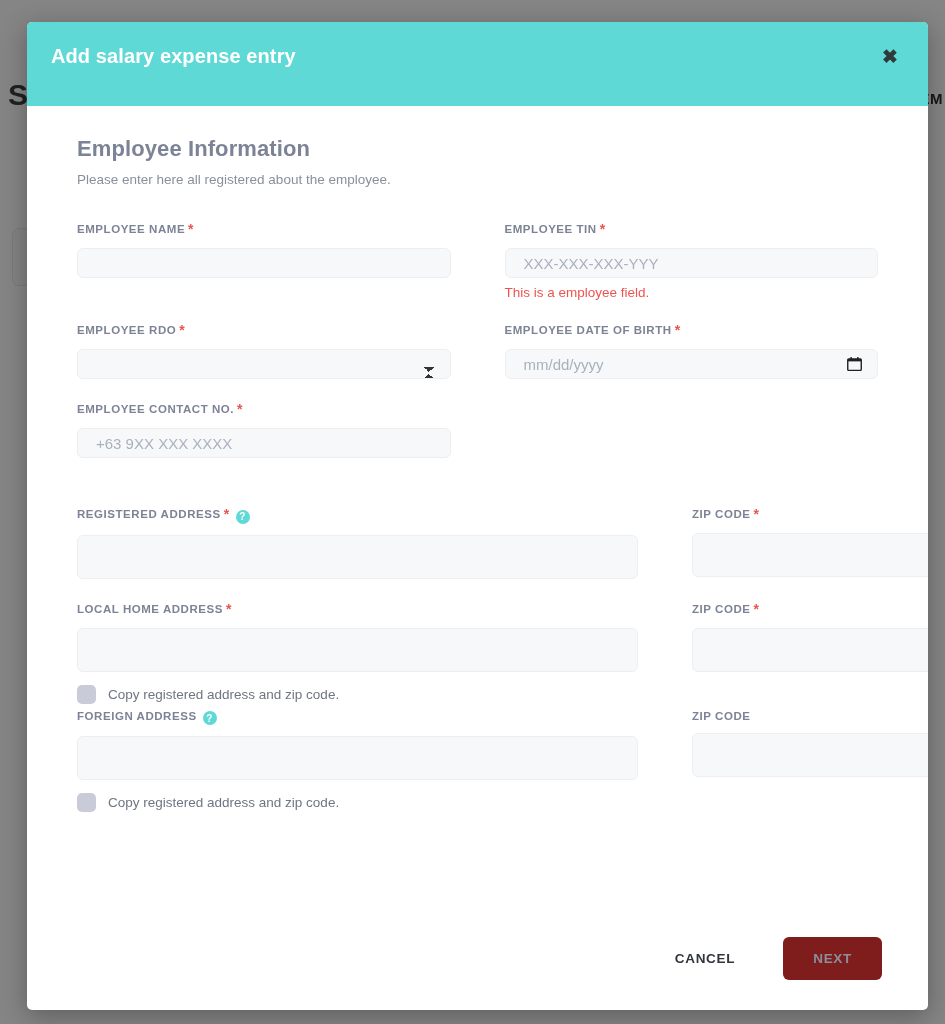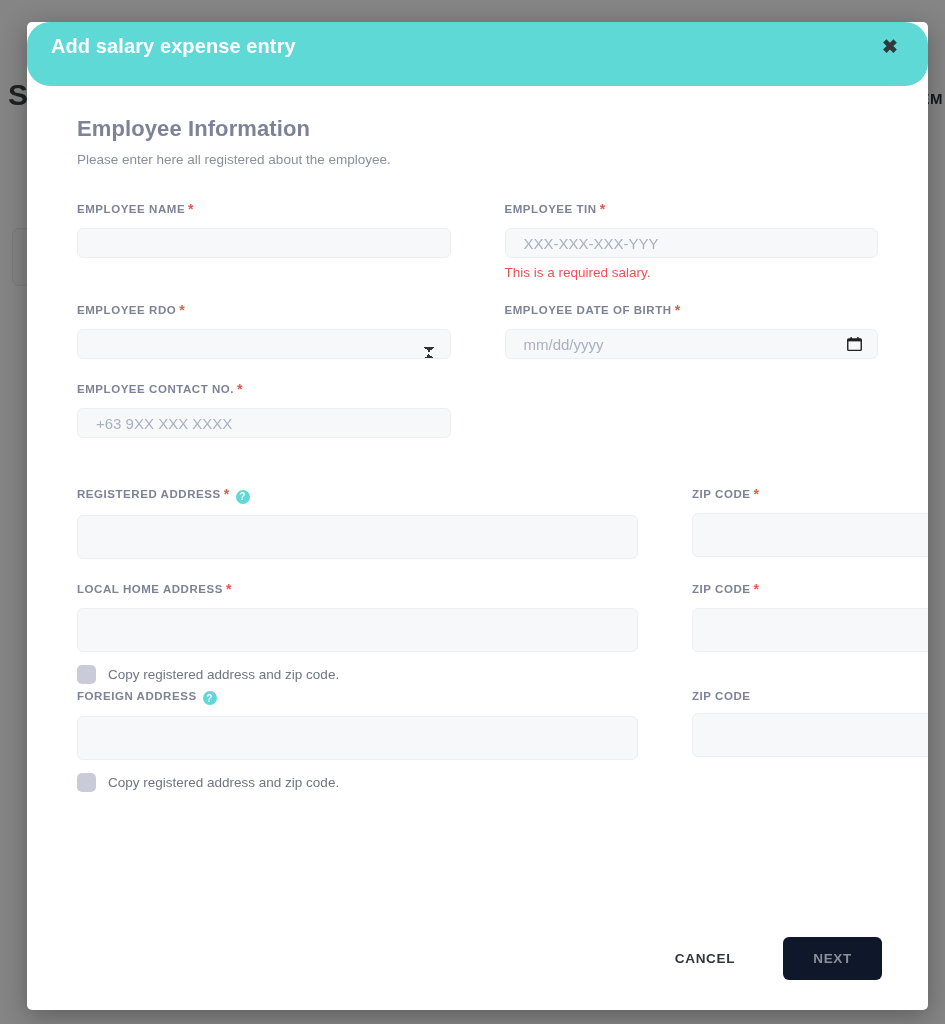--- a/index.html
+++ b/index.html
@@ -50,26 +50,25 @@
     position: absolute;
     left: 27px; top: 22px;
     width: 901px; height: 988px;
     background: #ffffff;
     border-radius: 5px;
     box-shadow: 0 6px 26px rgba(0,0,0,0.30);
     overflow: hidden;
     display: flex; flex-direction: column;
   }
   .modal-header {
-    height: 64px;
+    height: 84px;
     background: #5fd9d6;
     display: flex; align-items: center;
     padding: 0 24px 16px 24px;
     flex: 0 0 auto;
-    border-radius: 23px;
   }
   .modal-title {
     color: #ffffff;
     font-size: 20px;
     font-weight: 600;
     letter-spacing: .1px;
   }
   .modal-close {
     margin-left: auto;
     color: #2f3a3a;
@@ -226,21 +225,21 @@
     border: none;
     font-size: 13.5px;
     font-weight: 700;
     letter-spacing: .7px;
     color: #31353c;
     padding: 14px 18px;
     cursor: pointer;
     font-family: "Liberation Sans", sans-serif;
   }
   .btn-next {
-    background: #0f172a;
+    background: #7f1d1d;
     border: none;
     border-radius: 6px;
     font-size: 13.5px;
     font-weight: 700;
     letter-spacing: .7px;
     color: #8a8f9b;
     padding: 14px 30px;
     cursor: pointer;
     font-family: "Liberation Sans", sans-serif;
   }
@@ -276,21 +275,21 @@
           </label>
           <input class="input" type="text" placeholder="" style="">
         </div>
       </div>
       <div class="col">
         <div class="field">
           <label class="flabel">
             <span>EMPLOYEE TIN</span><span class="req">*</span>
           </label>
           <input class="input" type="text" placeholder="XXX-XXX-XXX-YYY" style="">
-          <div class="err-msg">This is a required salary.</div>
+          <div class="err-msg">This is a employee field.</div>
         </div>
       </div>
     </div>
 
     <div class="row">
       <div class="col">
         <div class="field">
           <label class="flabel">
             <span>EMPLOYEE RDO</span><span class="req">*</span>
           </label>

